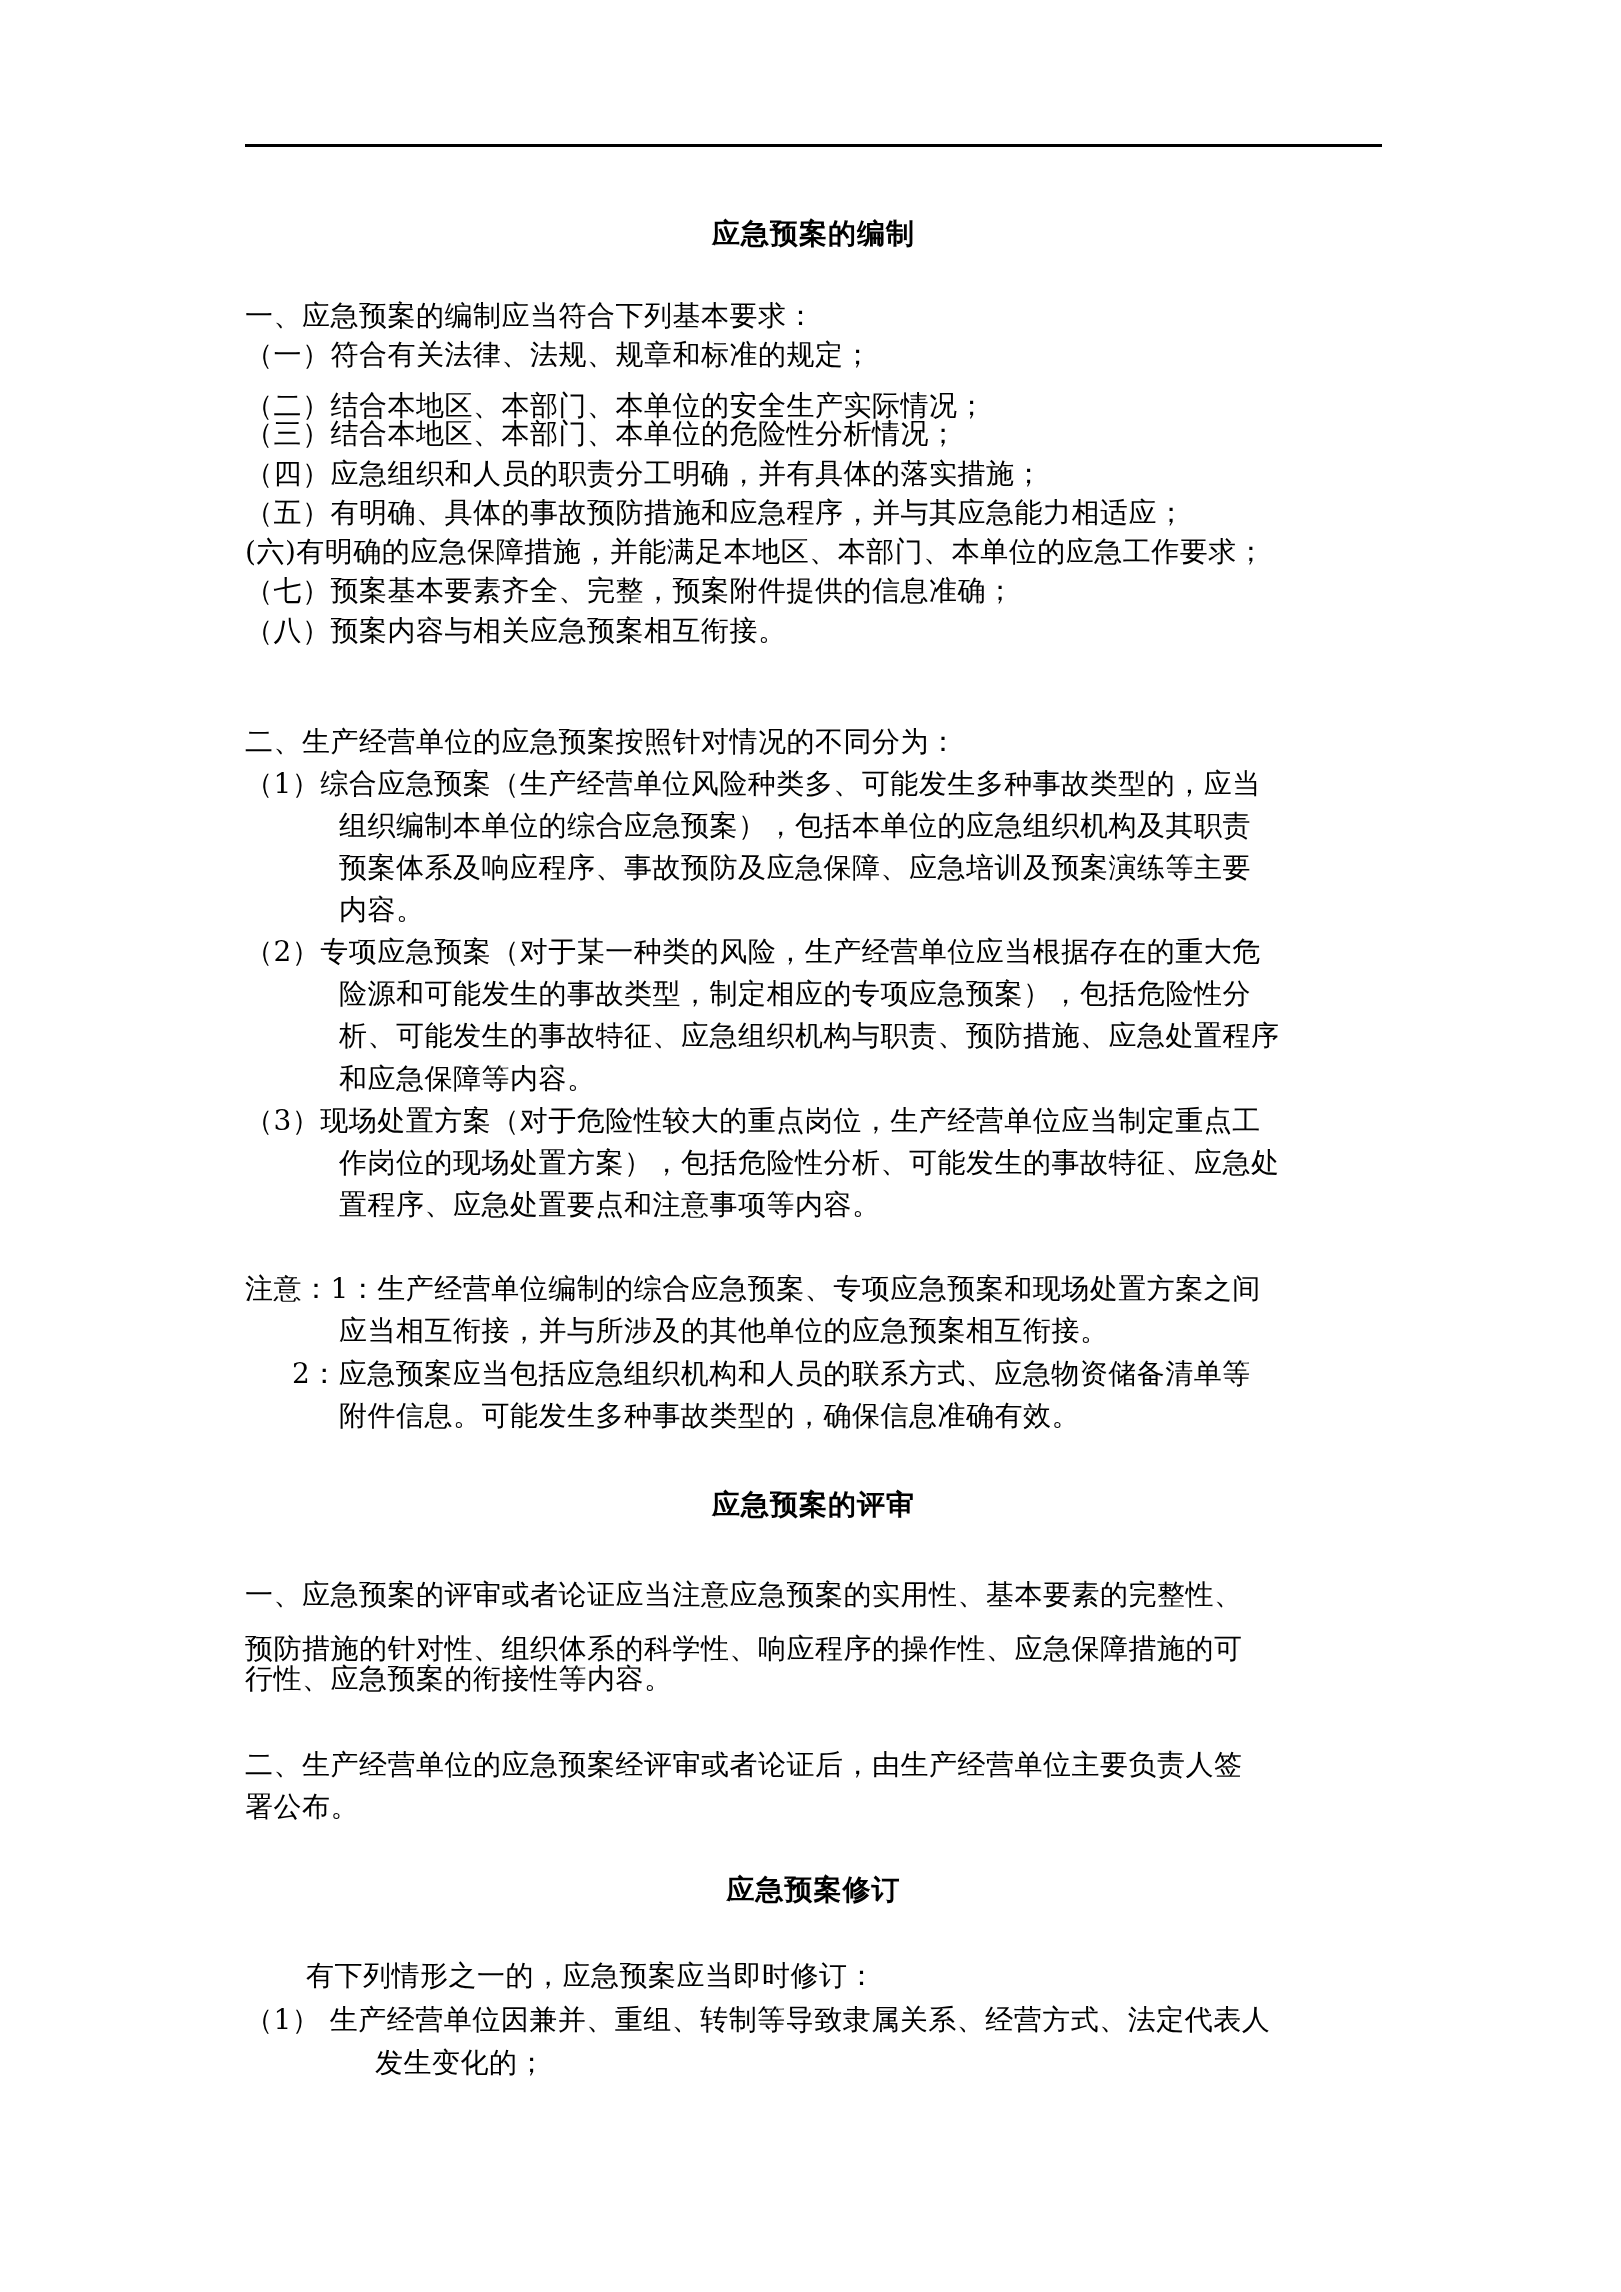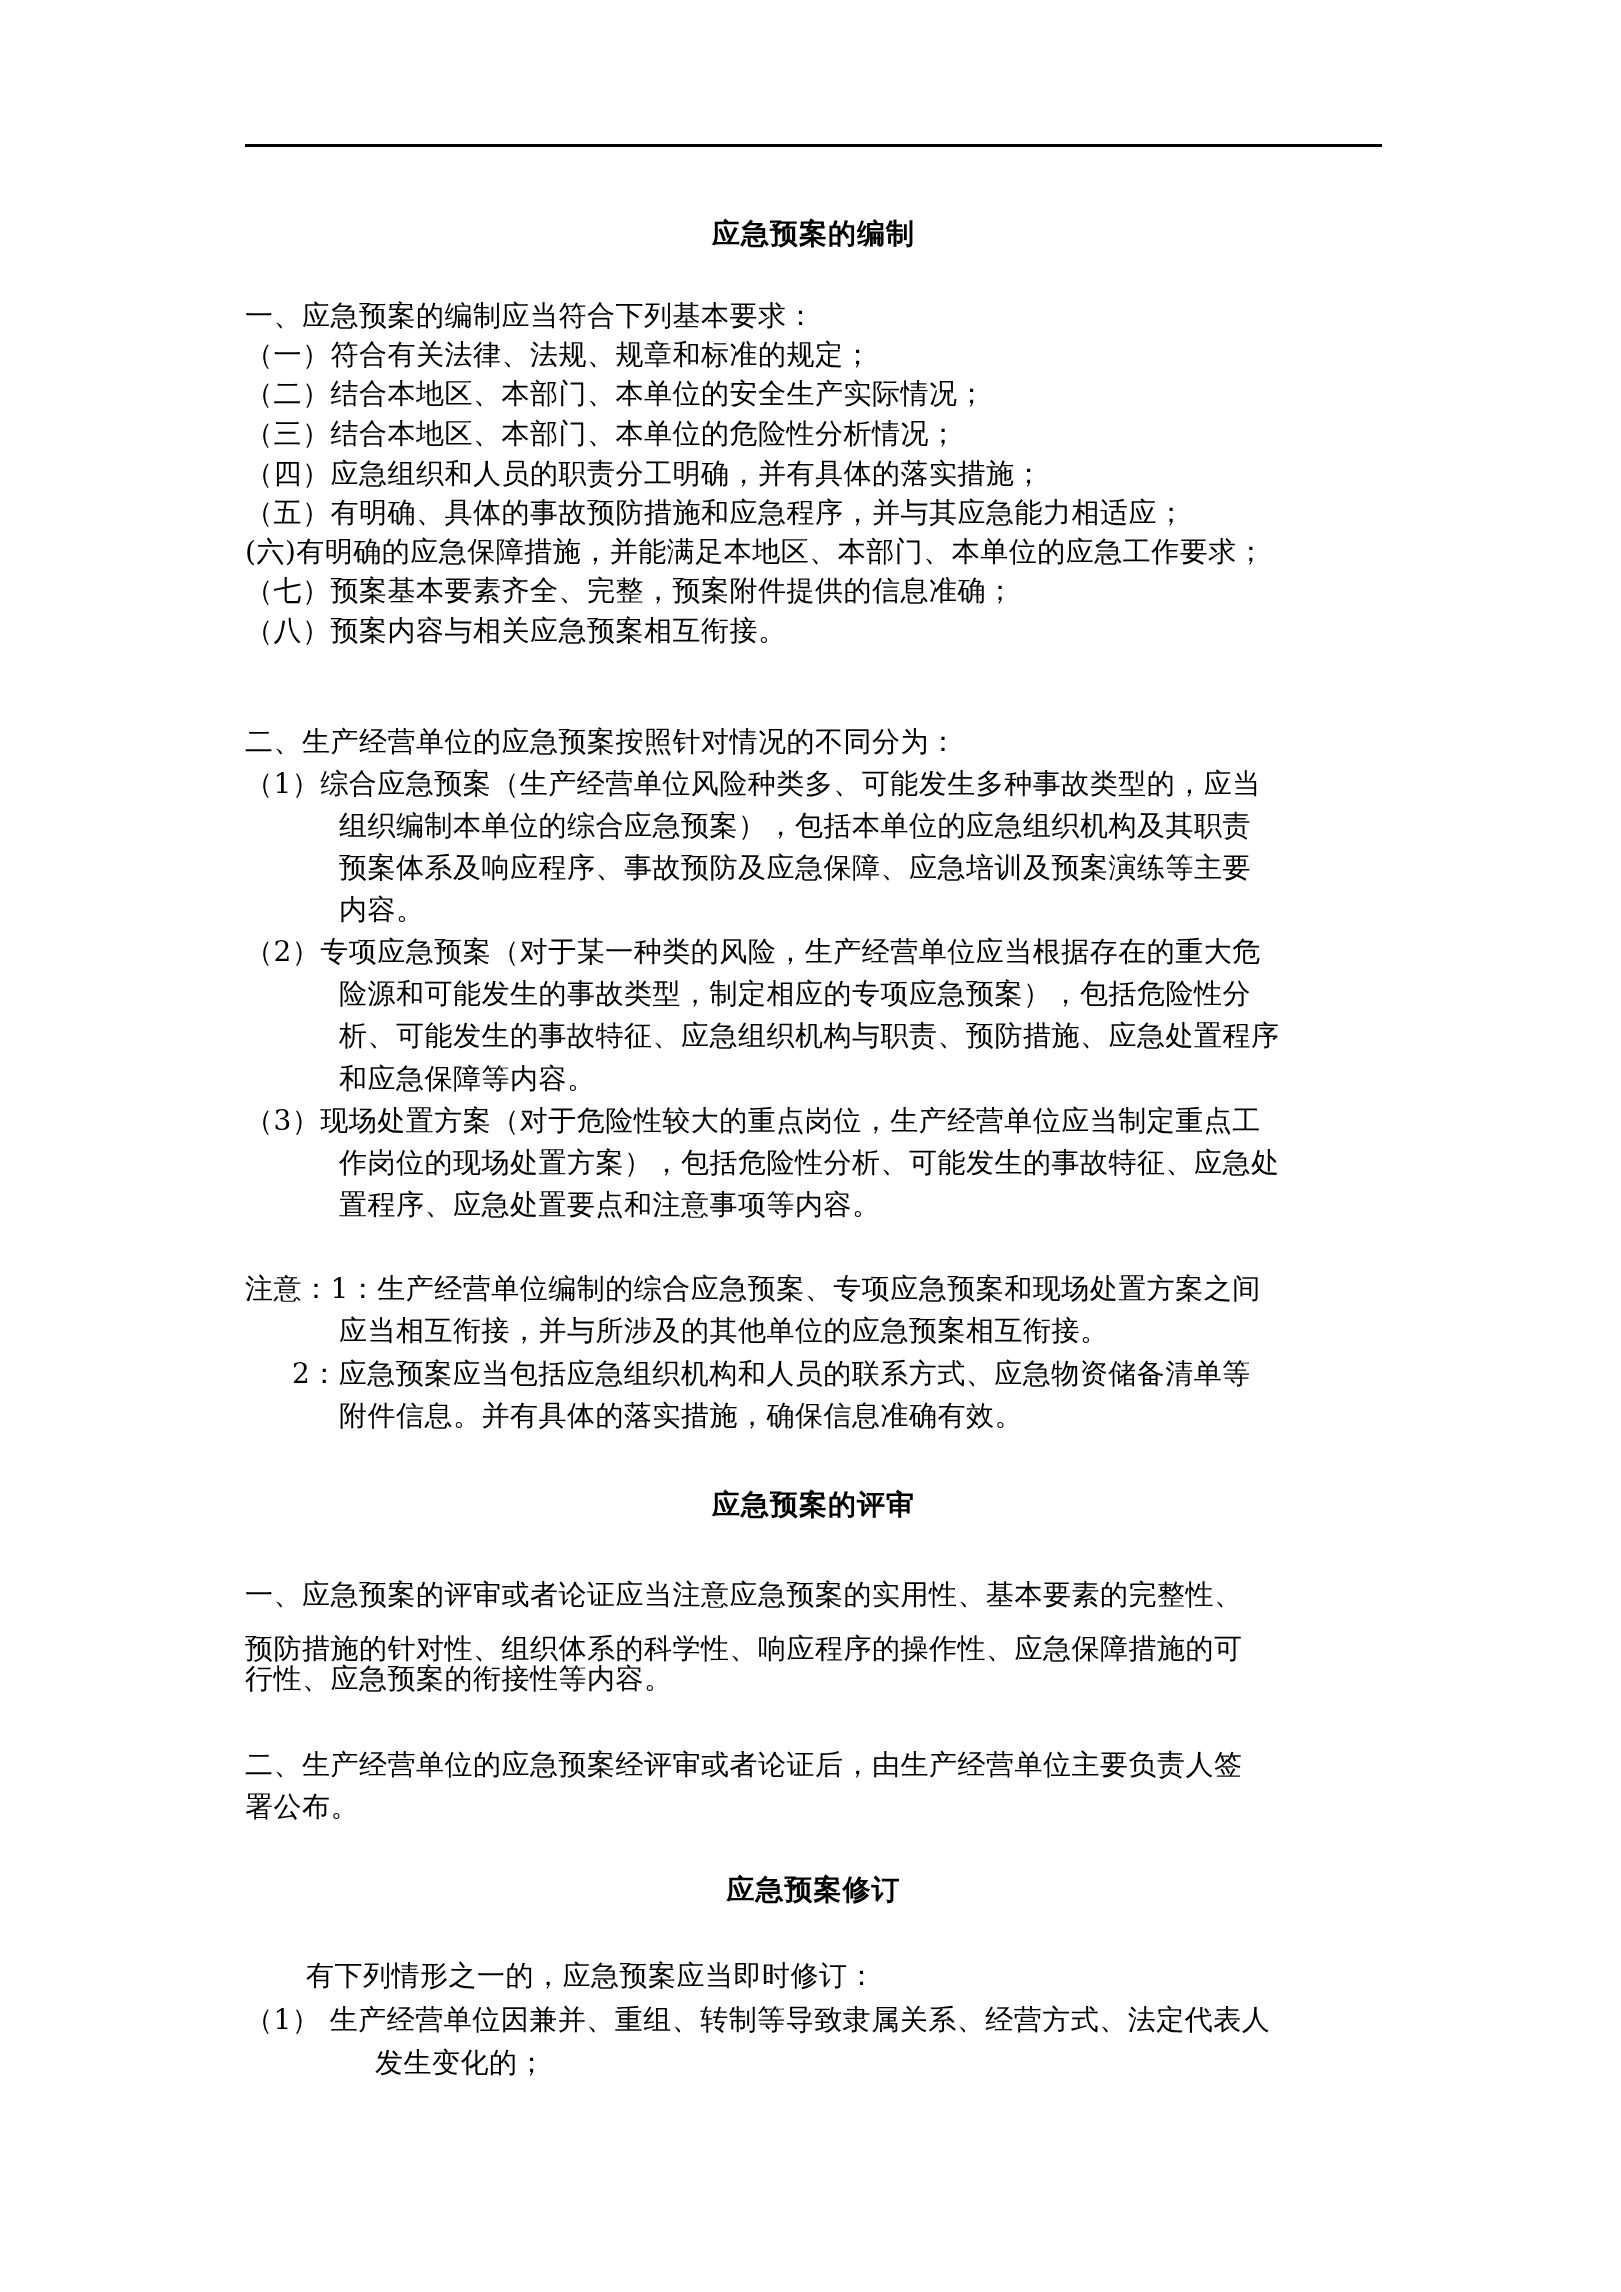--- a/index.html
+++ b/index.html
@@ -55,21 +55,21 @@
 <body>
 
 <div class="header-rule"></div>
 
 <div class="page">
 
   <div class="section-title" style="top:214px;">应急预案的编制</div>
 
   <div class="line" style="top:296px;">一、应急预案的编制应当符合下列基本要求：</div>
   <div class="line" style="top:335px;">（一）符合有关法律、法规、规章和标准的规定；</div>
-  <div class="line" style="top:374px;">（二）结合本地区、本部门、本单位的安全生产实际情况；</div>
+  <div class="line" style="top:386px;">（二）结合本地区、本部门、本单位的安全生产实际情况；</div>
   <div class="line" style="top:414px;">（三）结合本地区、本部门、本单位的危险性分析情况；</div>
   <div class="line" style="top:454px;">（四）应急组织和人员的职责分工明确，并有具体的落实措施；</div>
   <div class="line" style="top:493px;">（五）有明确、具体的事故预防措施和应急程序，并与其应急能力相适应；</div>
   <div class="line" style="top:532px;">(六)有明确的应急保障措施，并能满足本地区、本部门、本单位的应急工作要求；</div>
   <div class="line" style="top:571px;">（七）预案基本要素齐全、完整，预案附件提供的信息准确；</div>
   <div class="line" style="top:611px;">（八）预案内容与相关应急预案相互衔接。</div>
 
   <div class="line" style="top:722px;text-align:right;">二、生产经营单位的应急预案按照针对情况的不同分为：</div>
 
   <div class="line" style="top:764px;">（1）综合应急预案（生产经营单位风险种类多、可能发生多种事故类型的，应当</div>
@@ -82,21 +82,21 @@
   <div class="line indent-hang" style="top:1016px;">析、可能发生的事故特征、应急组织机构与职责、预防措施、应急处置程序</div>
   <div class="line indent-hang" style="top:1059px;">和应急保障等内容。</div>
 
   <div class="line" style="top:1101px;">（3）现场处置方案（对于危险性较大的重点岗位，生产经营单位应当制定重点工</div>
   <div class="line indent-hang" style="top:1143px;">作岗位的现场处置方案），包括危险性分析、可能发生的事故特征、应急处</div>
   <div class="line indent-hang" style="top:1185px;">置程序、应急处置要点和注意事项等内容。</div>
 
   <div class="line" style="top:1269px;">注意：1：生产经营单位编制的综合应急预案、专项应急预案和现场处置方案之间</div>
   <div class="line indent-hang" style="top:1311px;">应当相互衔接，并与所涉及的其他单位的应急预案相互衔接。</div>
   <div class="line indent-note2" style="top:1354px;">2：应急预案应当包括应急组织机构和人员的联系方式、应急物资储备清单等</div>
-  <div class="line indent-hang" style="top:1396px;">附件信息。并有具体的落实措施，确保信息准确有效。</div>
+  <div class="line indent-hang" style="top:1396px;">附件信息。可能发生多种事故类型的，确保信息准确有效。</div>
 
   <div class="section-title" style="top:1485px;">应急预案的评审</div>
 
   <div class="line" style="top:1575px;">一、应急预案的评审或者论证应当注意应急预案的实用性、基本要素的完整性、</div>
   <div class="line" style="top:1617px;margin-top:12px;">预防措施的针对性、组织体系的科学性、响应程序的操作性、应急保障措施的可</div>
   <div class="line" style="top:1659px;">行性、应急预案的衔接性等内容。</div>
 
   <div class="line" style="top:1745px;">二、生产经营单位的应急预案经评审或者论证后，由生产经营单位主要负责人签</div>
   <div class="line" style="top:1787px;">署公布。</div>
 

